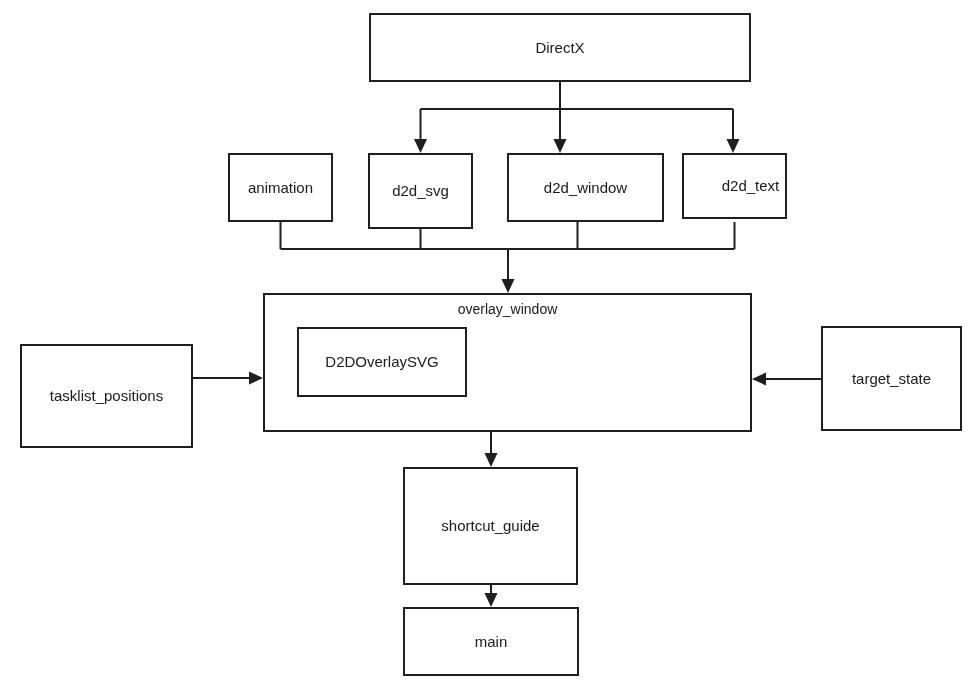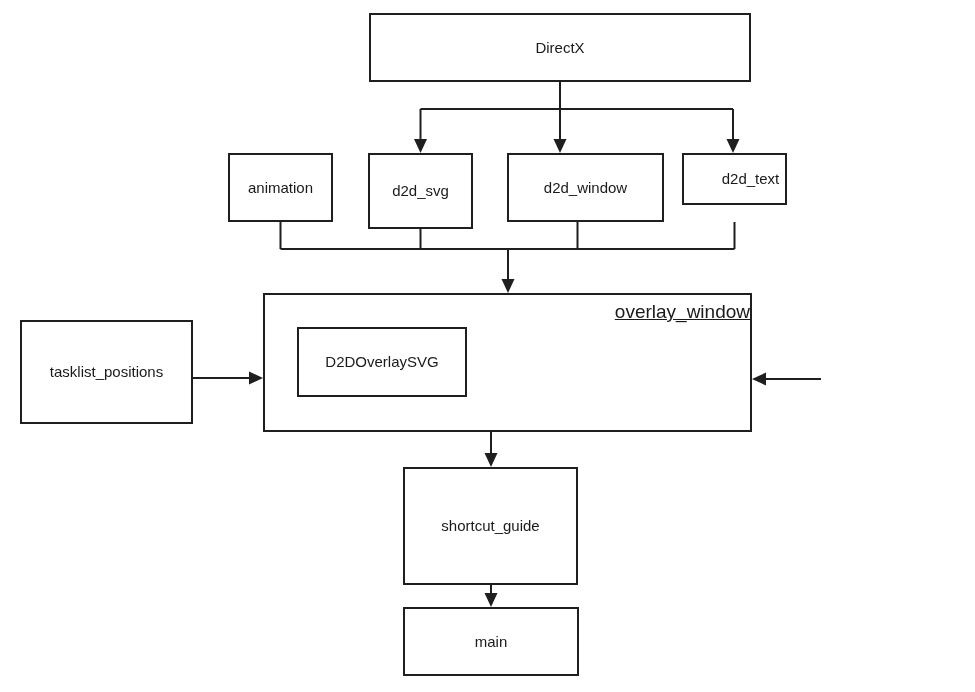--- a/index.html
+++ b/index.html
@@ -43,24 +43,23 @@
   .group {
     position: absolute;
     border: 2px solid #1f1f1f;
     background: #ffffff;
   }
   .group-label {
     position: absolute;
     top: 6px;
     left: 0;
     right: 0;
-    text-align: right;
-    font-size: 19px;
+    text-align: center;
+    font-size: 14px;
     white-space: nowrap;
-    text-decoration: underline;
   }
 </style>
 </head>
 <body>
 
 <div class="canvas">
 
   <svg class="wires" viewBox="0 0 975 692" aria-hidden="true">
 
     <g>
@@ -97,29 +96,30 @@
   </svg>
 
   <div class="node" style="left:228px; top:153px; width:105px; height:69px;">animation</div>
 
   <div class="node" style="left:369px; top:13px; width:382px; height:69px;">DirectX</div>
 
   <div class="node" style="left:368px; top:153px; width:105px; height:76px;">d2d_svg</div>
 
   <div class="node" style="left:507px; top:153px; width:157px; height:69px;">d2d_window</div>
 
-  <div class="node" style="left:682px; top:153px; width:105px; height:52px;padding-left:32px;">d2d_text</div>
+  <div class="node" style="left:682px; top:153px; width:105px; height:66px;padding-left:32px;">d2d_text</div>
 
   <div class="group" style="left:263px; top:293px; width:489px; height:139px;">
     <div class="group-label">overlay_window</div>
   </div>
 
   <div class="node" style="left:297px; top:327px; width:170px; height:70px;">D2DOverlaySVG</div>
 
 
-  <div class="node" style="left:20px; top:320px; width:173px; height:104px;">tasklist_positions</div>
+  <div class="node" style="left:20px; top:344px; width:173px; height:104px;">tasklist_positions</div>
 
+  <div class="node" style="left:821px; top:326px; width:141px; height:105px;">target_state</div>
 
   <div class="node" style="left:403px; top:467px; width:175px; height:118px;">shortcut_guide</div>
 
   <div class="node" style="left:403px; top:607px; width:176px; height:69px;">main</div>
 
 </div>
 
 </body></html>

